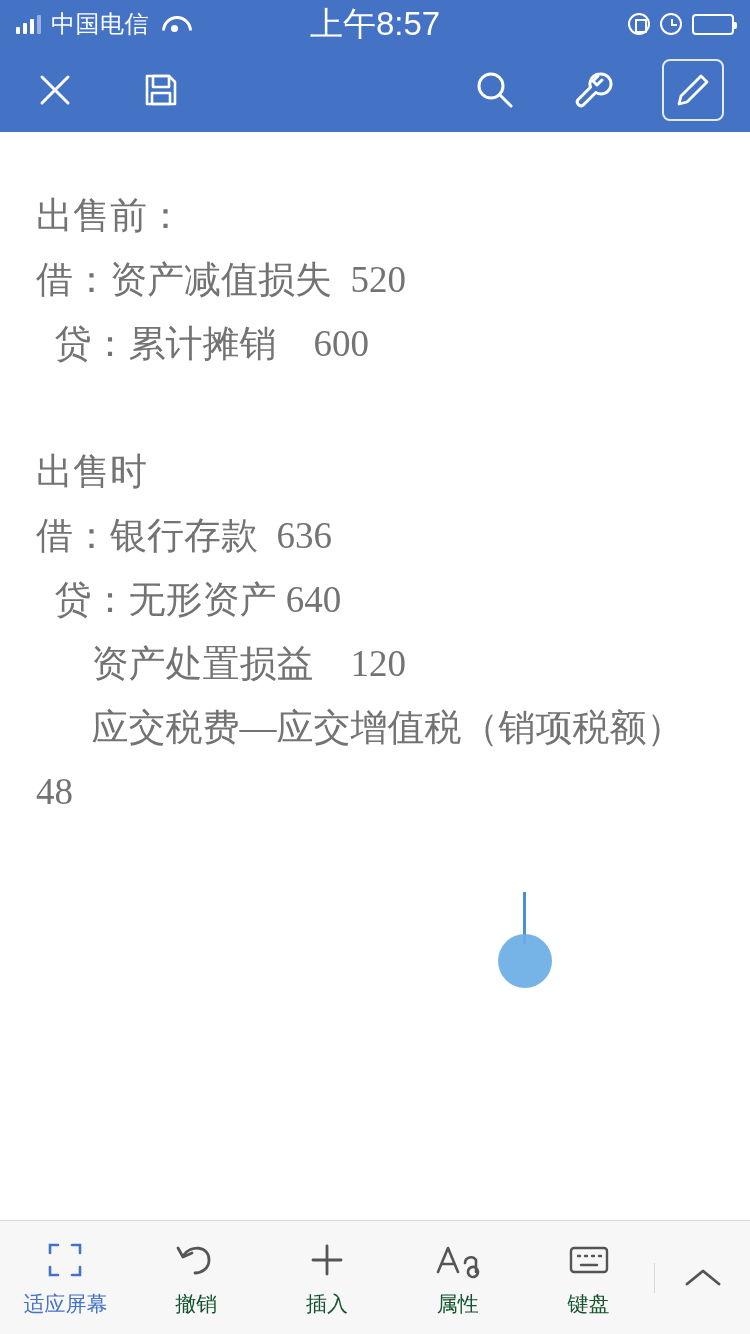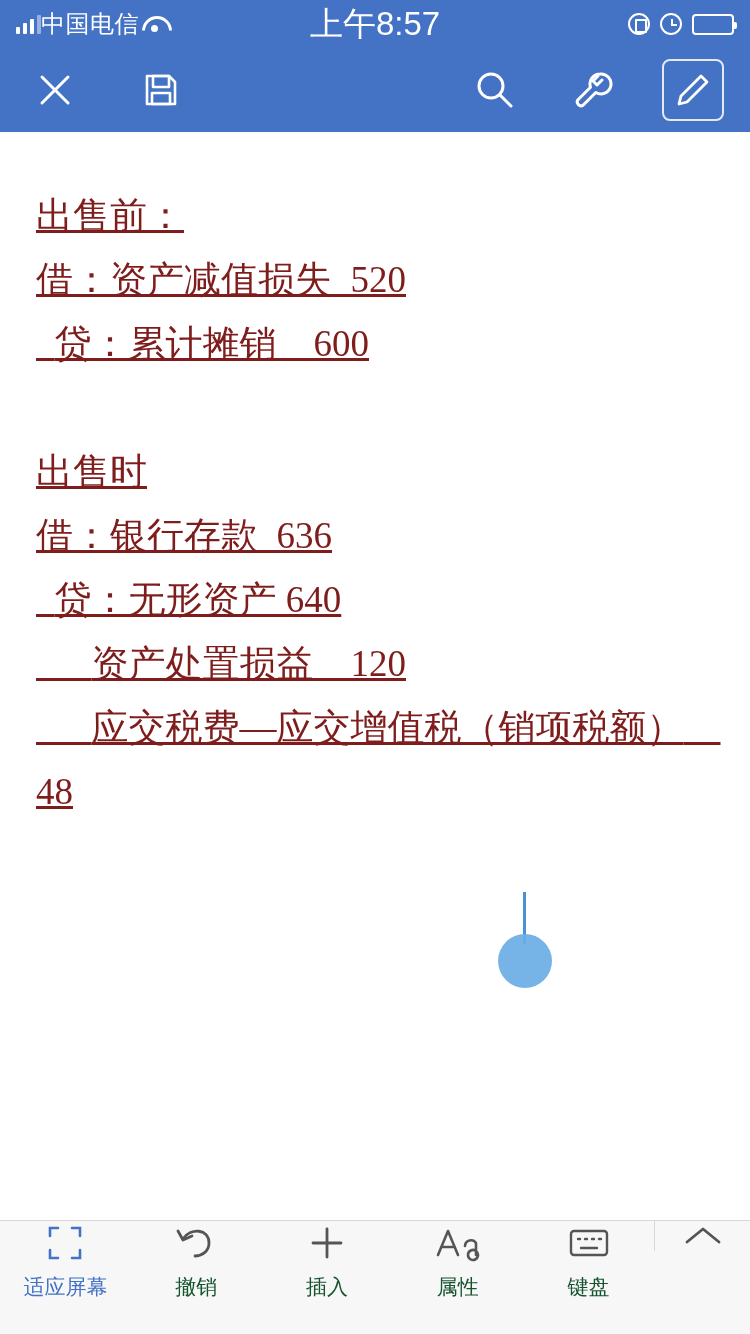--- a/index.html
+++ b/index.html
@@ -27,20 +27,21 @@
     display: flex;
     align-items: center;
     padding: 0 16px;
     font-size: 23px;
     flex: 0 0 auto;
     position: relative;
   }
   .status-left {
     display: flex;
     align-items: center;
+    gap: 10px;
   }
   .signal-bars {
     display: flex;
     align-items: flex-end;
     gap: 3px;
     height: 20px;
   }
   .signal-bars i {
     display: block;
     width: 4px;
@@ -165,24 +166,23 @@
     flex: 1 1 auto;
     background: #ffffff;
     position: relative;
     overflow: hidden;
     padding: 52px 36px 0 36px;
   }
   .doc p {
     font-family: "Liberation Serif", serif;
     font-size: 37px;
     line-height: 64px;
-    color: #7f1d1d;
+    color: #737373;
     white-space: pre-wrap;
     word-break: break-all;
-    text-decoration: underline;
   }
   .doc p.blank { height: 64px; }
 
   
   .cursor-drop {
     position: absolute;
     left: 498px;
     top: 760px;
     width: 54px;
     height: 96px;
@@ -203,21 +203,21 @@
     opacity: .92;
   }
 
   
   .bottom-bar {
     flex: 0 0 auto;
     height: 114px;
     background: #f7f7f7;
     border-top: 1px solid #d8d8d8;
     display: flex;
-    align-items: flex-start;
+    align-items: center;
   }
   .bb-items {
     flex: 1 1 auto;
     display: flex;
     align-items: center;
   }
   .bb-item {
     flex: 1 1 0;
     height: 100%;
     display: flex;

